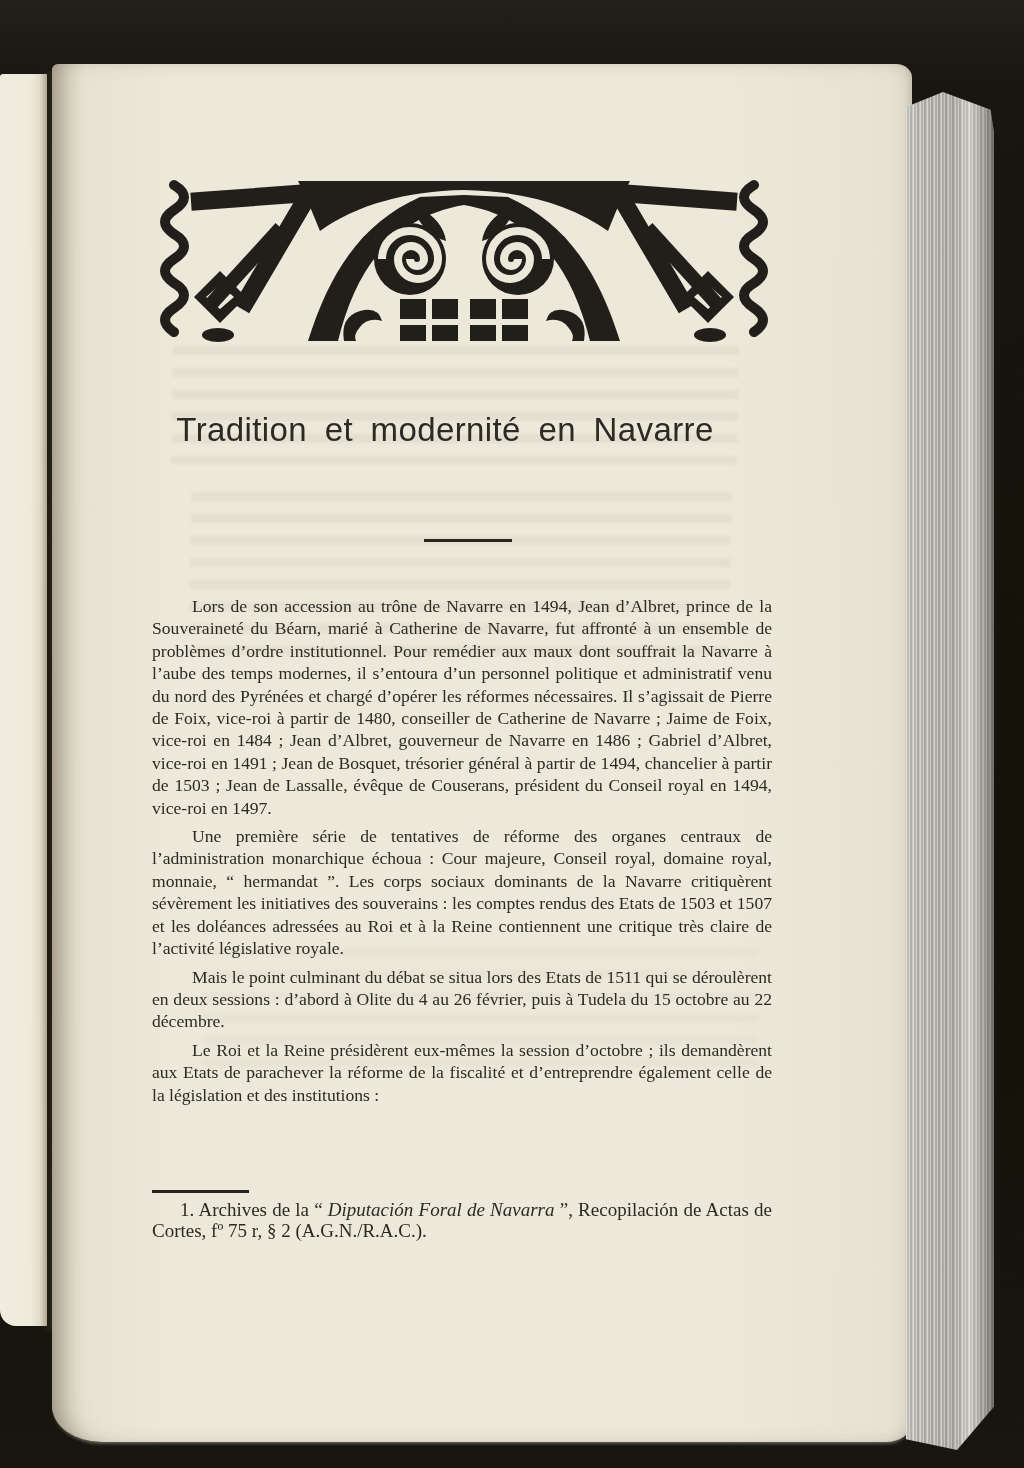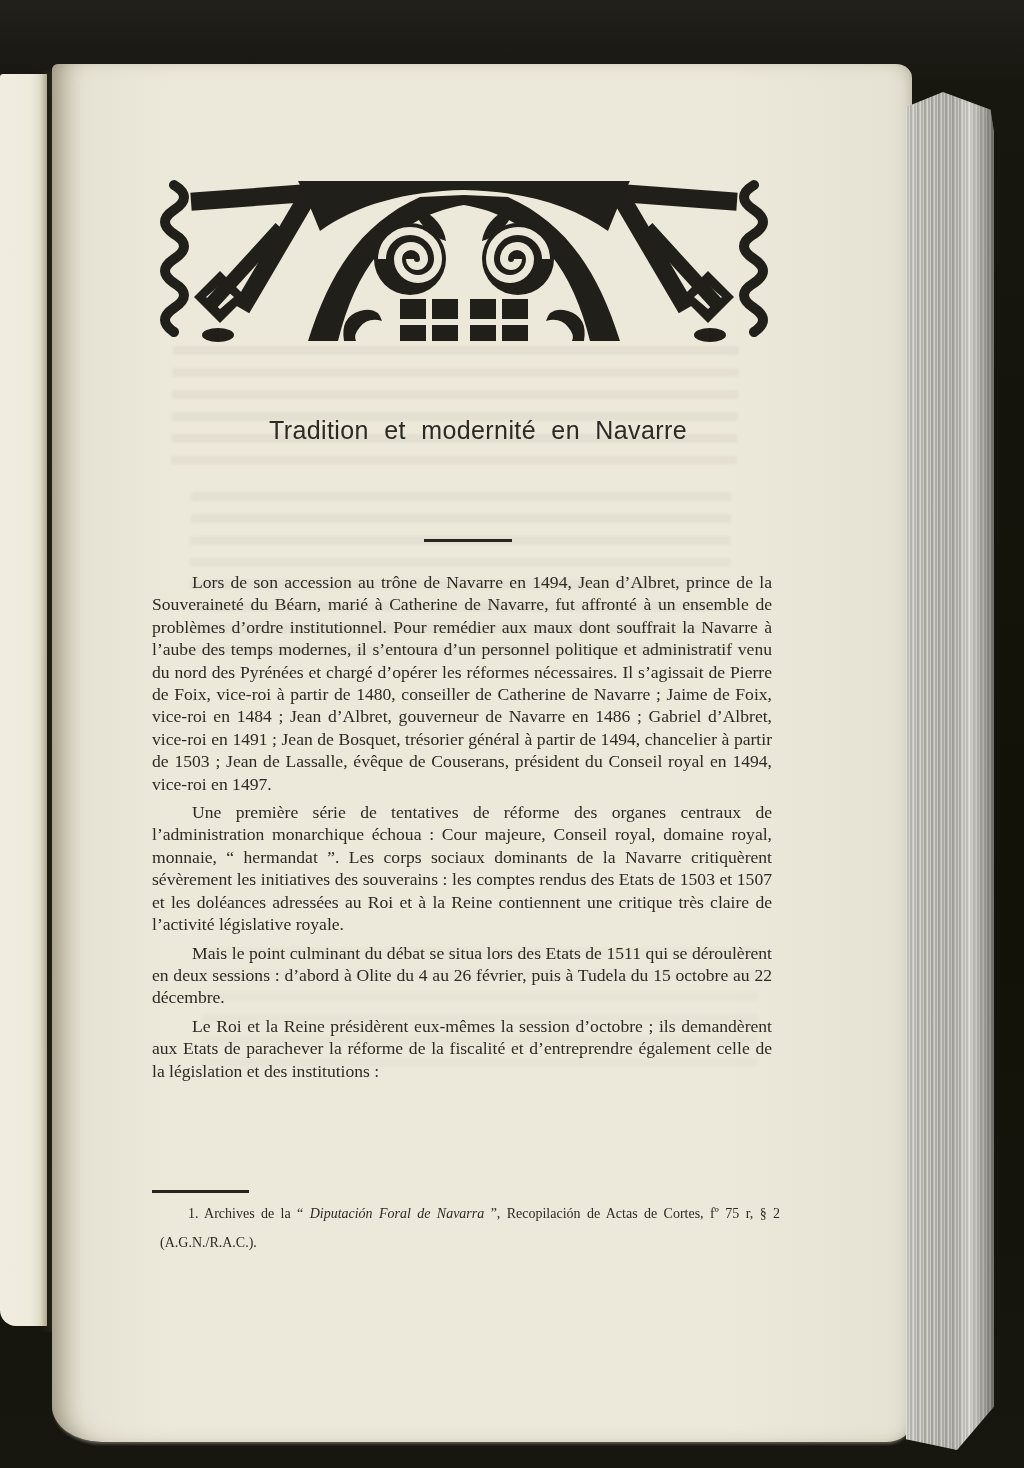--- a/index.html
+++ b/index.html
@@ -42,41 +42,41 @@
     position:absolute;pointer-events:none;
     background:repeating-linear-gradient(180deg,rgba(122,114,88,.13) 0 9px,rgba(122,114,88,0) 9px 22px);
     filter:blur(1.6px);transform:skewX(-1deg);
   }
   .g1{left:120px;top:282px;width:566px;height:118px;opacity:.55;}
   .g2{left:138px;top:428px;width:540px;height:166px;opacity:.5;}
   .g3{left:150px;top:884px;width:556px;height:120px;opacity:.28;}
   
   .ornament{position:absolute;left:106px;top:111px;width:612px;height:170px;}
   .chapter-title{
-    position:absolute;left:112px;top:344px;width:628px;margin:0;
+    position:absolute;left:79px;top:344px;width:628px;margin:0;
     font-family:"Liberation Sans", sans-serif;font-weight:normal;
-    font-size:25px;line-height:44px;text-align:center;
+    font-size:33px;line-height:44px;text-align:center;
     color:#2b2a24;word-spacing:8px;letter-spacing:.4px;
   }
   .chapter-title span{display:block;}
   .title-rule{position:absolute;left:372px;top:475px;width:88px;height:3px;background:#26251f;}
   .article{
-    position:absolute;left:100px;top:507px;width:620px;
+    position:absolute;left:100px;top:531px;width:620px;
     font-size:17.6px;line-height:22.4px;color:#2b2a24;
     text-align:justify;
   }
   .article p{margin:0;text-indent:40px;}
   .article p + p{margin-top:6px;}
   .quote{font-style:italic;word-spacing:3px;}
   .quote .dash{font-style:normal;}
   .quote sup{font-size:11px;font-style:normal;line-height:0;}
   .footnote-rule{position:absolute;left:100px;top:1126px;width:97px;height:3px;background:#26251f;}
   .footnote{
-    position:absolute;left:108px;top:1135px;width:620px;margin:0;
-    font-size:14px;line-height:29px;color:#2b2a24;text-align:justify;text-indent:28px;
+    position:absolute;left:100px;top:1135px;width:620px;margin:0;
+    font-size:19px;line-height:21px;color:#2b2a24;text-align:justify;text-indent:28px;
   }
   .footnote em{font-style:italic;}
 </style>
 </head>
 <body>
 
 <div class="facing-page"></div>
 <div class="gutter"></div>
 
 <div class="page">

